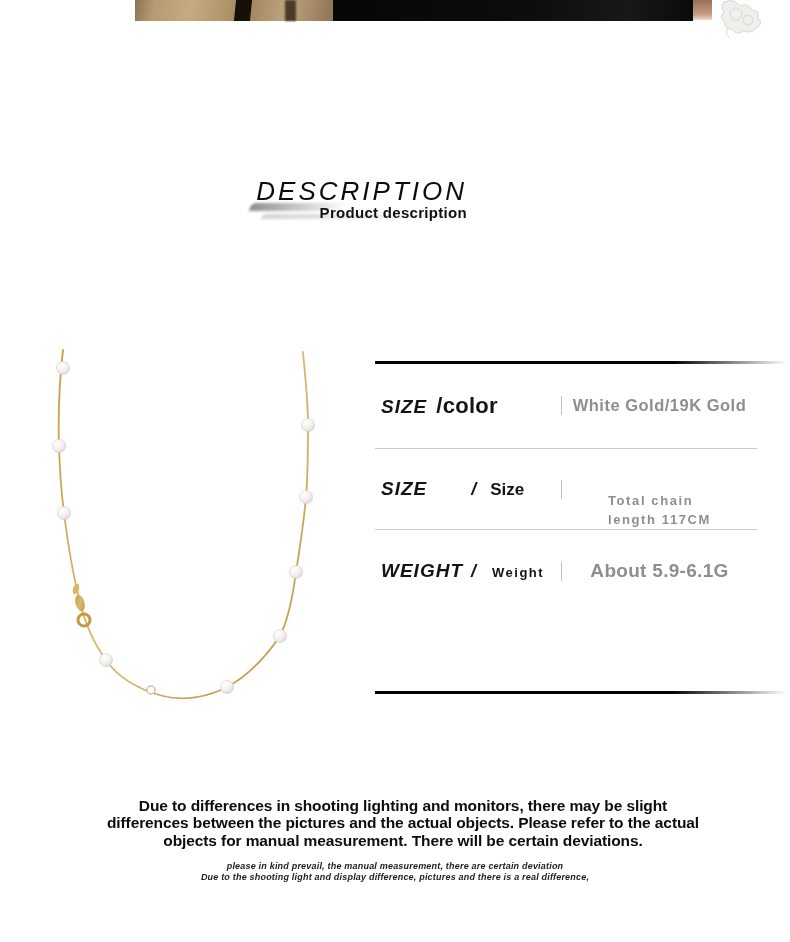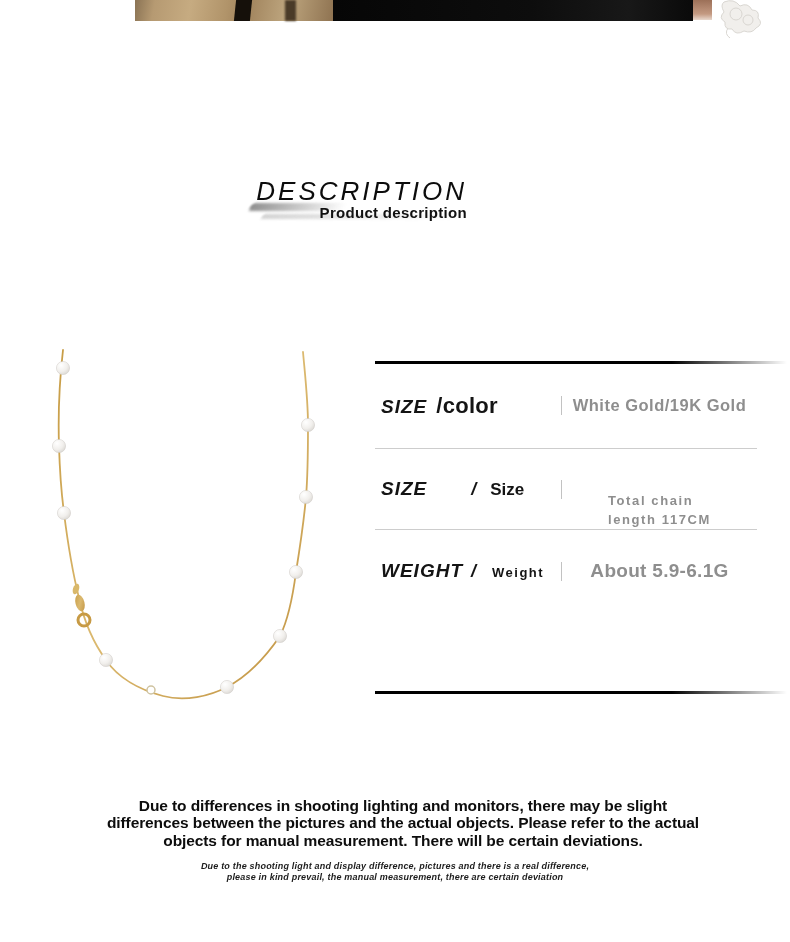--- a/index.html
+++ b/index.html
@@ -201,15 +201,15 @@
 
   <div class="t-line bottom"></div>
 </div>
 
 <div class="disc-main">
   <div>Due to differences in shooting lighting and monitors, there may be slight</div>
   <div>differences between the pictures and the actual objects. Please refer to the actual</div>
   <div>objects for manual measurement. There will be certain deviations.</div>
 </div>
 <div class="disc-fine">
+  <div>please in kind prevail, the manual measurement, there are certain deviation</div>
   <div>Due to the shooting light and display difference, pictures and there is a real difference,</div>
-  <div>please in kind prevail, the manual measurement, there are certain deviation</div>
 </div>
 
 </body></html>

